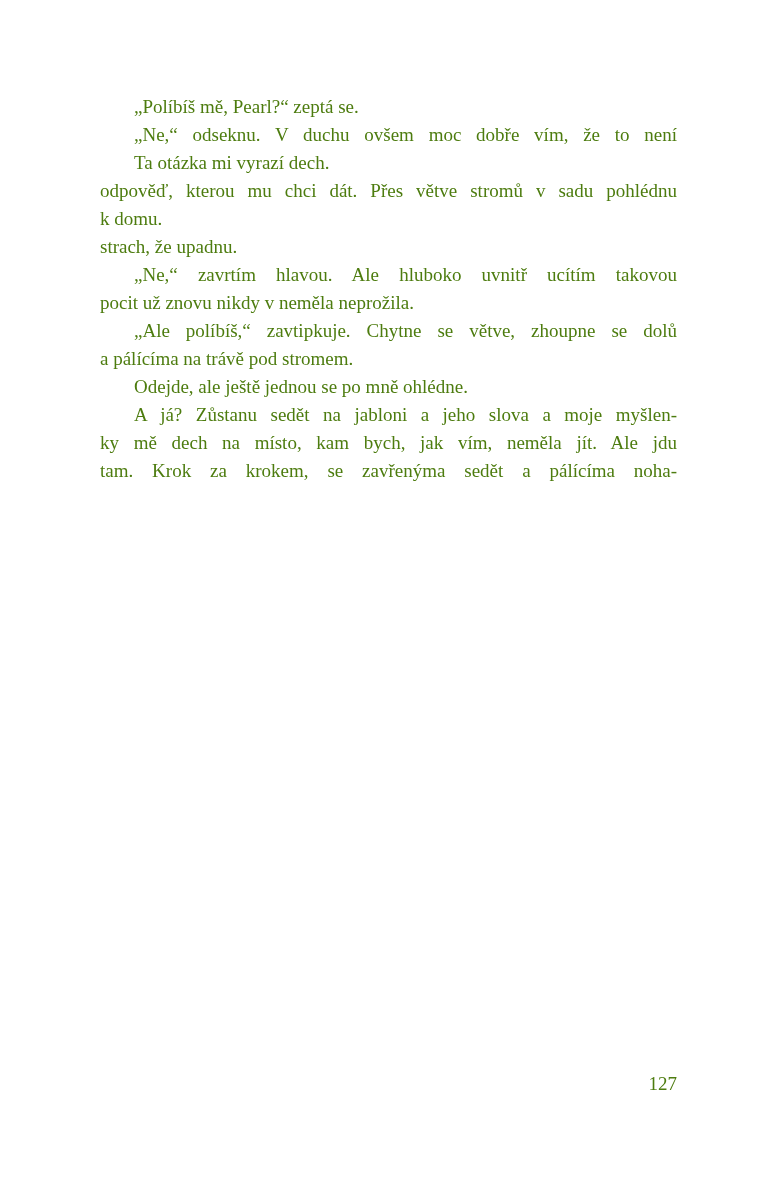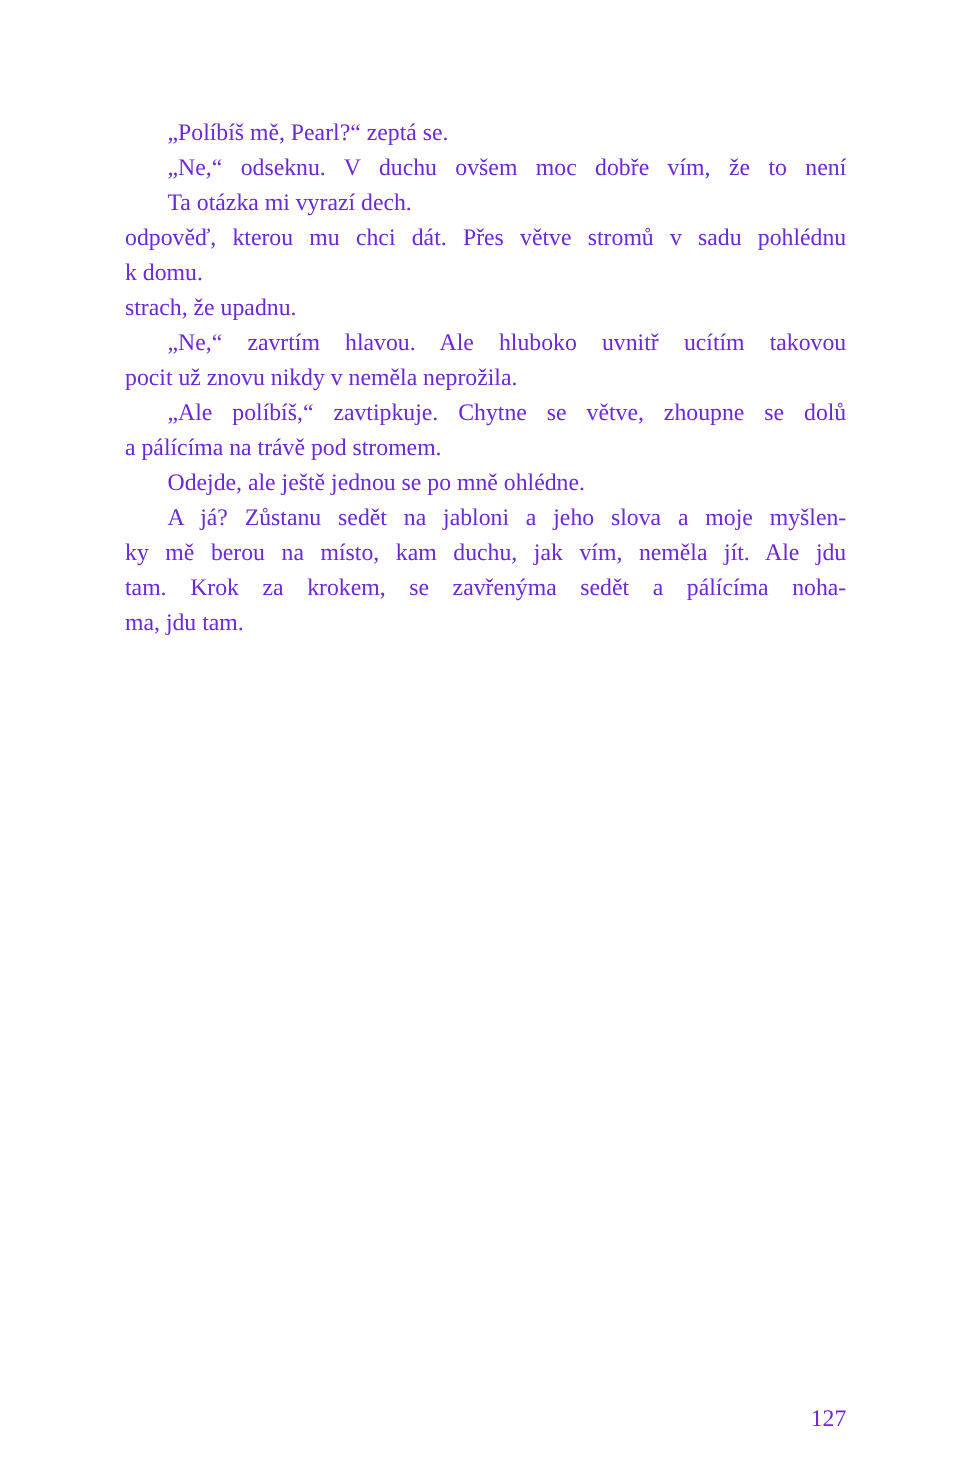--- a/index.html
+++ b/index.html
@@ -5,21 +5,21 @@
   html, body {
     margin: 0;
     padding: 0;
     background: #ffffff;
   }
   .page {
     position: relative;
     width: 692px;
     height: 1181px;
     background: #ffffff;
-    color: #6d28d9;
+    color: #4d7c0f;
     font-family: "Liberation Serif", "DejaVu Serif", serif;
     overflow: hidden;
     padding-left: 27px;
   }
   .text-block {
     position: absolute;
     left: 100px;
     top: 93px;
     width: 577px;
     font-size: 19px;
@@ -31,21 +31,21 @@
   .line.justify {
     text-align: justify;
     text-align-last: justify;
   }
   .line.indent {
     text-indent: 34px;
   }
   .page-number {
     position: absolute;
     left: 100px;
-    top: 1124px;
+    top: 1072px;
     width: 577px;
     text-align: right;
     font-size: 19px;
     line-height: 24px;
   }
 </style>
 </head>
 <body>
 
 <div class="page">
@@ -55,18 +55,17 @@
     <div class="line indent">Ta otázka mi vyrazí dech.</div>
     <div class="line justify">odpověď, kterou mu chci dát. Přes větve stromů v sadu pohlédnu</div>
     <div class="line">k domu.</div>
     <div class="line">strach, že upadnu.</div>
     <div class="line indent justify">„Ne,“ zavrtím hlavou. Ale hluboko uvnitř ucítím takovou</div>
     <div class="line">pocit už znovu nikdy v neměla neprožila.</div>
     <div class="line indent justify">„Ale políbíš,“ zavtipkuje. Chytne se větve, zhoupne se dolů</div>
     <div class="line">a pálícíma na trávě pod stromem.</div>
     <div class="line indent">Odejde, ale ještě jednou se po mně ohlédne.</div>
     <div class="line indent justify">A já? Zůstanu sedět na jabloni a jeho slova a moje myšlen-</div>
-    <div class="line justify">ky mě berou na místo, kam duchu, jak vím, neměla jít. Ale jdu</div>
+    <div class="line justify">ky mě dech na místo, kam bych, jak vím, neměla jít. Ale jdu</div>
     <div class="line justify">tam. Krok za krokem, se zavřenýma sedět a pálícíma noha-</div>
-    <div class="line">ma, jdu tam.</div>
   </div>
   <div class="page-number">127</div>
 </div>
 
 </body></html>

